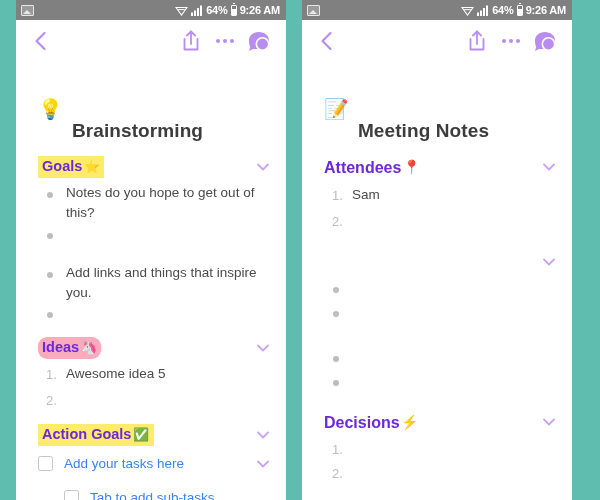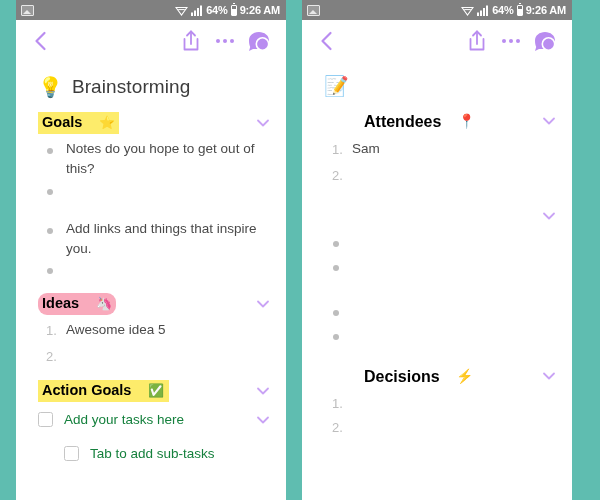--- a/index.html
+++ b/index.html
@@ -121,45 +121,46 @@
   .note-title {
     display: flex;
     align-items: center;
     padding: 14px 16px 6px 22px;
     gap: 9px;
   }
   .note-emoji { font-size: 20px; line-height: 1; }
   .note-title-text {
     font-size: 19px;
     color: #3c3c3c;
-    font-weight: normal;
+    font-weight: bold;
     letter-spacing: 0.1px;
+    margin-top: 44px;
   }
 
   
   .note-body {
     padding: 8px 0 0 0;
   }
   .section { position: relative; }
   .sec-head-row {
     display: flex;
     align-items: flex-start;
     padding: 0 14px 0 22px;
     min-height: 22px;
   }
   .sec-title {
     font-weight: bold;
-    color: #000000;
+    color: #6d28d9;
     display: inline-flex;
     align-items: center;
-    gap: 17px;
+    gap: 2px;
     line-height: 1.35;
   }
   .left .sec-title { font-size: 14.5px; padding: 1px 4px; }
-  .right .sec-title { font-size: 16px; padding: 1px 0; margin-left: 40px; }
+  .right .sec-title { font-size: 16px; padding: 1px 0; }
   .sec-emoji { font-size: 13px; }
   .right .sec-emoji { font-size: 14px; }
   .hl-yellow { background: #fdec6b; }
   .hl-blue   { background: #c7e3f7; }
   .hl-pink   { background: #f9aabc; border-radius: 9px; }
   .hl-none   { background: transparent; }
 
   .sec-spacer { flex: 1 1 auto; }
   .chev {
     width: 18px; height: 18px;
@@ -207,21 +208,21 @@
     width: 15px; height: 15px;
     border: 1.6px solid #c6c6c6;
     border-radius: 2.5px;
     box-sizing: border-box;
     flex: 0 0 15px;
     background: #fff;
     cursor: pointer;
   }
   .task-txt {
     font-size: 13.5px;
-    color: #15803d;
+    color: #3b82f6;
     margin-left: 11px;
   }
   .task-spacer { flex: 1 1 auto; }
 
   .gap-sm { height: 10px; }
   .gap-md { height: 16px; }
 </style>
 </head>
 <body>
 
@@ -424,20 +425,21 @@
       <div class="icon-btn">
         <svg class="chat-icon" viewBox="0 0 26 24">
           <path d="M3 11.5 C3 6.5 7.5 3 13 3 C18.5 3 23 6.5 23 11.5 C23 16.5 18.5 20 13 20 L7 20 L3 22 L4.2 18 C3.4 16.2 3 13.9 3 11.5 Z" fill="#b98cf0"></path>
           <circle cx="16.5" cy="15" r="6.2" fill="#b98cf0" stroke="#ffffff" stroke-width="1.6"></circle>
         </svg>
       </div>
     </div>
 
     <div class="note-title">
       <span class="note-emoji">📝</span>
+      <span class="note-title-text">Meeting Notes</span>
     </div>
 
     <div class="note-body">
 
       <div class="section">
         <div class="sec-head-row">
           <span class="sec-title hl-none">
             <span>Attendees</span>
             <span class="sec-emoji">📍</span>
           </span>

